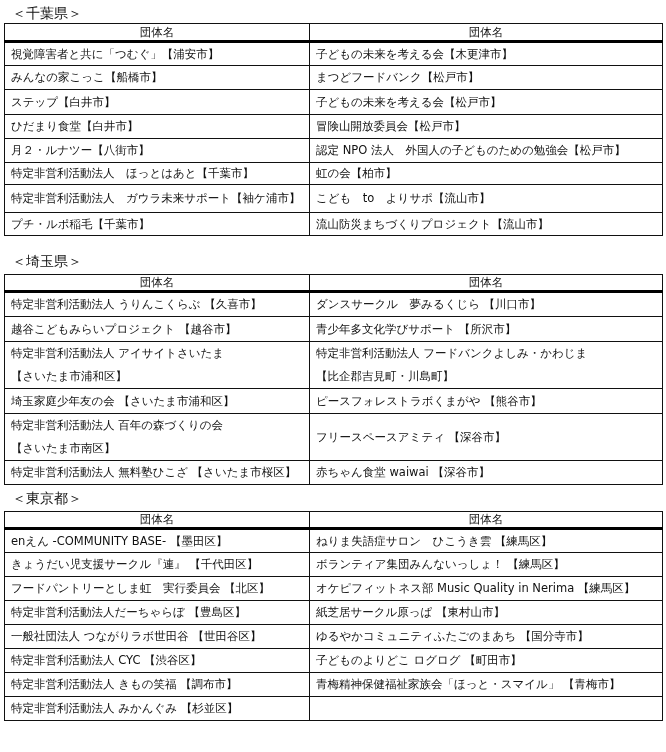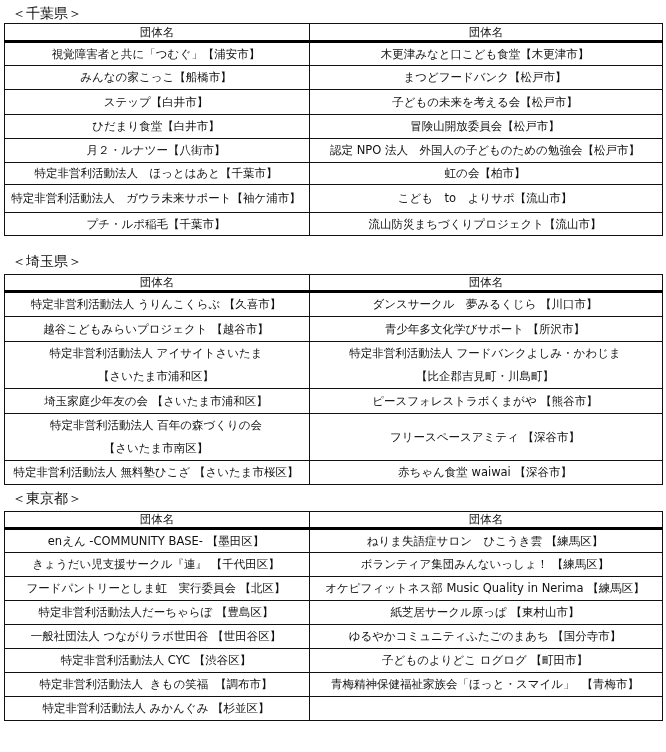--- a/index.html
+++ b/index.html
@@ -21,21 +21,21 @@
     position: absolute;
     left: 4px;
     width: 658px;
     border-collapse: collapse;
     table-layout: fixed;
     font-size: 11.5px;
   }
   table.grp td, table.grp th {
     border: 1px solid #111;
     padding: 0 8px 0 6px;
-    text-align: center;
+    text-align: left;
     font-weight: normal;
     white-space: nowrap;
     overflow: hidden;
     vertical-align: middle;
   }
   table.grp th {
     text-align: center;
     padding: 0;
     border-bottom: 3px solid #000;
   }
@@ -54,21 +54,21 @@
         <col class="c1">
         <col class="c2">
       </colgroup>
     <tbody>
         <tr style="height:18px;">
       <th>団体名</th>
       <th>団体名</th>
     </tr>
     <tr style="height:24px;">
       <td>視覚障害者と共に「つむぐ」【浦安市】</td>
-      <td>木更津みなと口こども食堂【木更津市】</td>
+      <td>子どもの未来を考える会【木更津市】</td>
     </tr>
     <tr style="height:24px;">
       <td>みんなの家こっこ【船橋市】</td>
       <td>まつどフードバンク【松戸市】</td>
     </tr>
     <tr style="height:25px;">
       <td>ステップ【白井市】</td>
       <td>子どもの未来を考える会【松戸市】</td>
     </tr>
     <tr style="height:24px;">
@@ -169,21 +169,21 @@
       <td>紙芝居サークル原っぱ 【東村山市】</td>
     </tr>
     <tr style="height:24px;">
       <td>一般社団法人 つながりラボ世田谷 【世田谷区】</td>
       <td>ゆるやかコミュニティふたごのまあち 【国分寺市】</td>
     </tr>
     <tr style="height:24px;">
       <td>特定非営利活動法人 CYC 【渋谷区】</td>
       <td>子どものよりどこ ログログ 【町田市】</td>
     </tr>
-    <tr style="height:24px;font-family:Liberation Mono, monospace;">
+    <tr style="height:24px;">
       <td>特定非営利活動法人 きもの笑福 【調布市】</td>
       <td>青梅精神保健福祉家族会「ほっと・スマイル」 【青梅市】</td>
     </tr>
     <tr style="height:24px;">
       <td>特定非営利活動法人 みかんぐみ 【杉並区】</td>
       <td></td>
     </tr>
   </tbody>
     </table>
 

